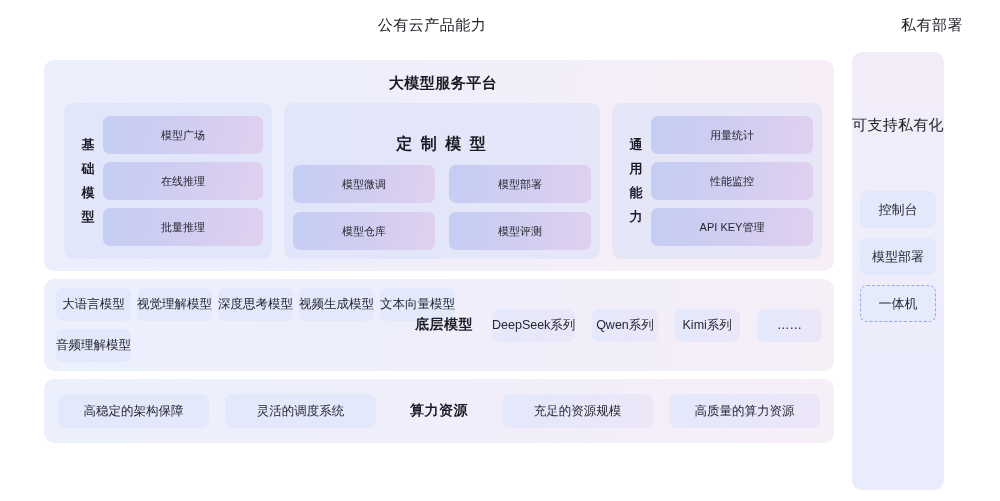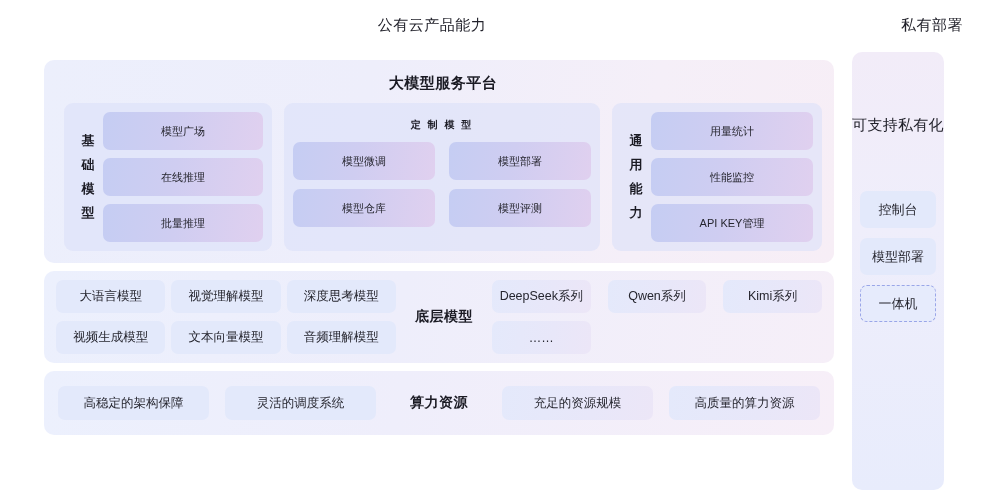--- a/index.html
+++ b/index.html
@@ -127,60 +127,60 @@
     align-items: center;
     justify-content: center;
     font-size: 11px;
     color: #26262f;
     background: linear-gradient(100deg, #c5cdf3 0%, #cfcdf1 45%, #e0d0ef 100%);
     white-space: nowrap;
   }
 
   .pane-custom-title {
     text-align: center;
-    font-size: 10px;
+    font-size: 16px;
     font-weight: 600;
     color: #1b1b24;
     letter-spacing: 2px;
-    margin: 6px 0 10px 0;
+    margin: 22px 0 10px 0;
   }
   .grid2 {
     display: grid;
     grid-template-columns: 1fr 1fr;
     gap: 9px 14px;
   }
 
   
   .band-models {
     margin-top: 8px;
     height: 92px;
     border-radius: 10px;
     background: linear-gradient(100deg, #ecf0fd 0%, #eeeefb 45%, #f6eff8 100%);
     display: flex;
     align-items: center;
     padding: 0 12px;
     box-sizing: border-box;
   }
   .models-left {
     display: grid;
-    grid-template-columns: repeat(3, 1fr);
+    grid-template-columns: repeat(5, 1fr);
     gap: 8px 6px;
     width: 340px;
   }
   .models-mid {
     flex: 1;
     text-align: center;
     font-size: 14px;
     font-weight: 600;
     color: #1b1b24;
     letter-spacing: .5px;
   }
   .models-right {
     display: grid;
-    grid-template-columns: 1fr 1fr 1fr;
+    grid-template-columns: 1fr 1fr 1fr 1fr;
     gap: 8px 17px;
     width: 330px;
   }
   .chip-flat {
     height: 33px;
     border-radius: 7px;
     display: flex;
     align-items: center;
     justify-content: center;
     font-size: 12.5px;

